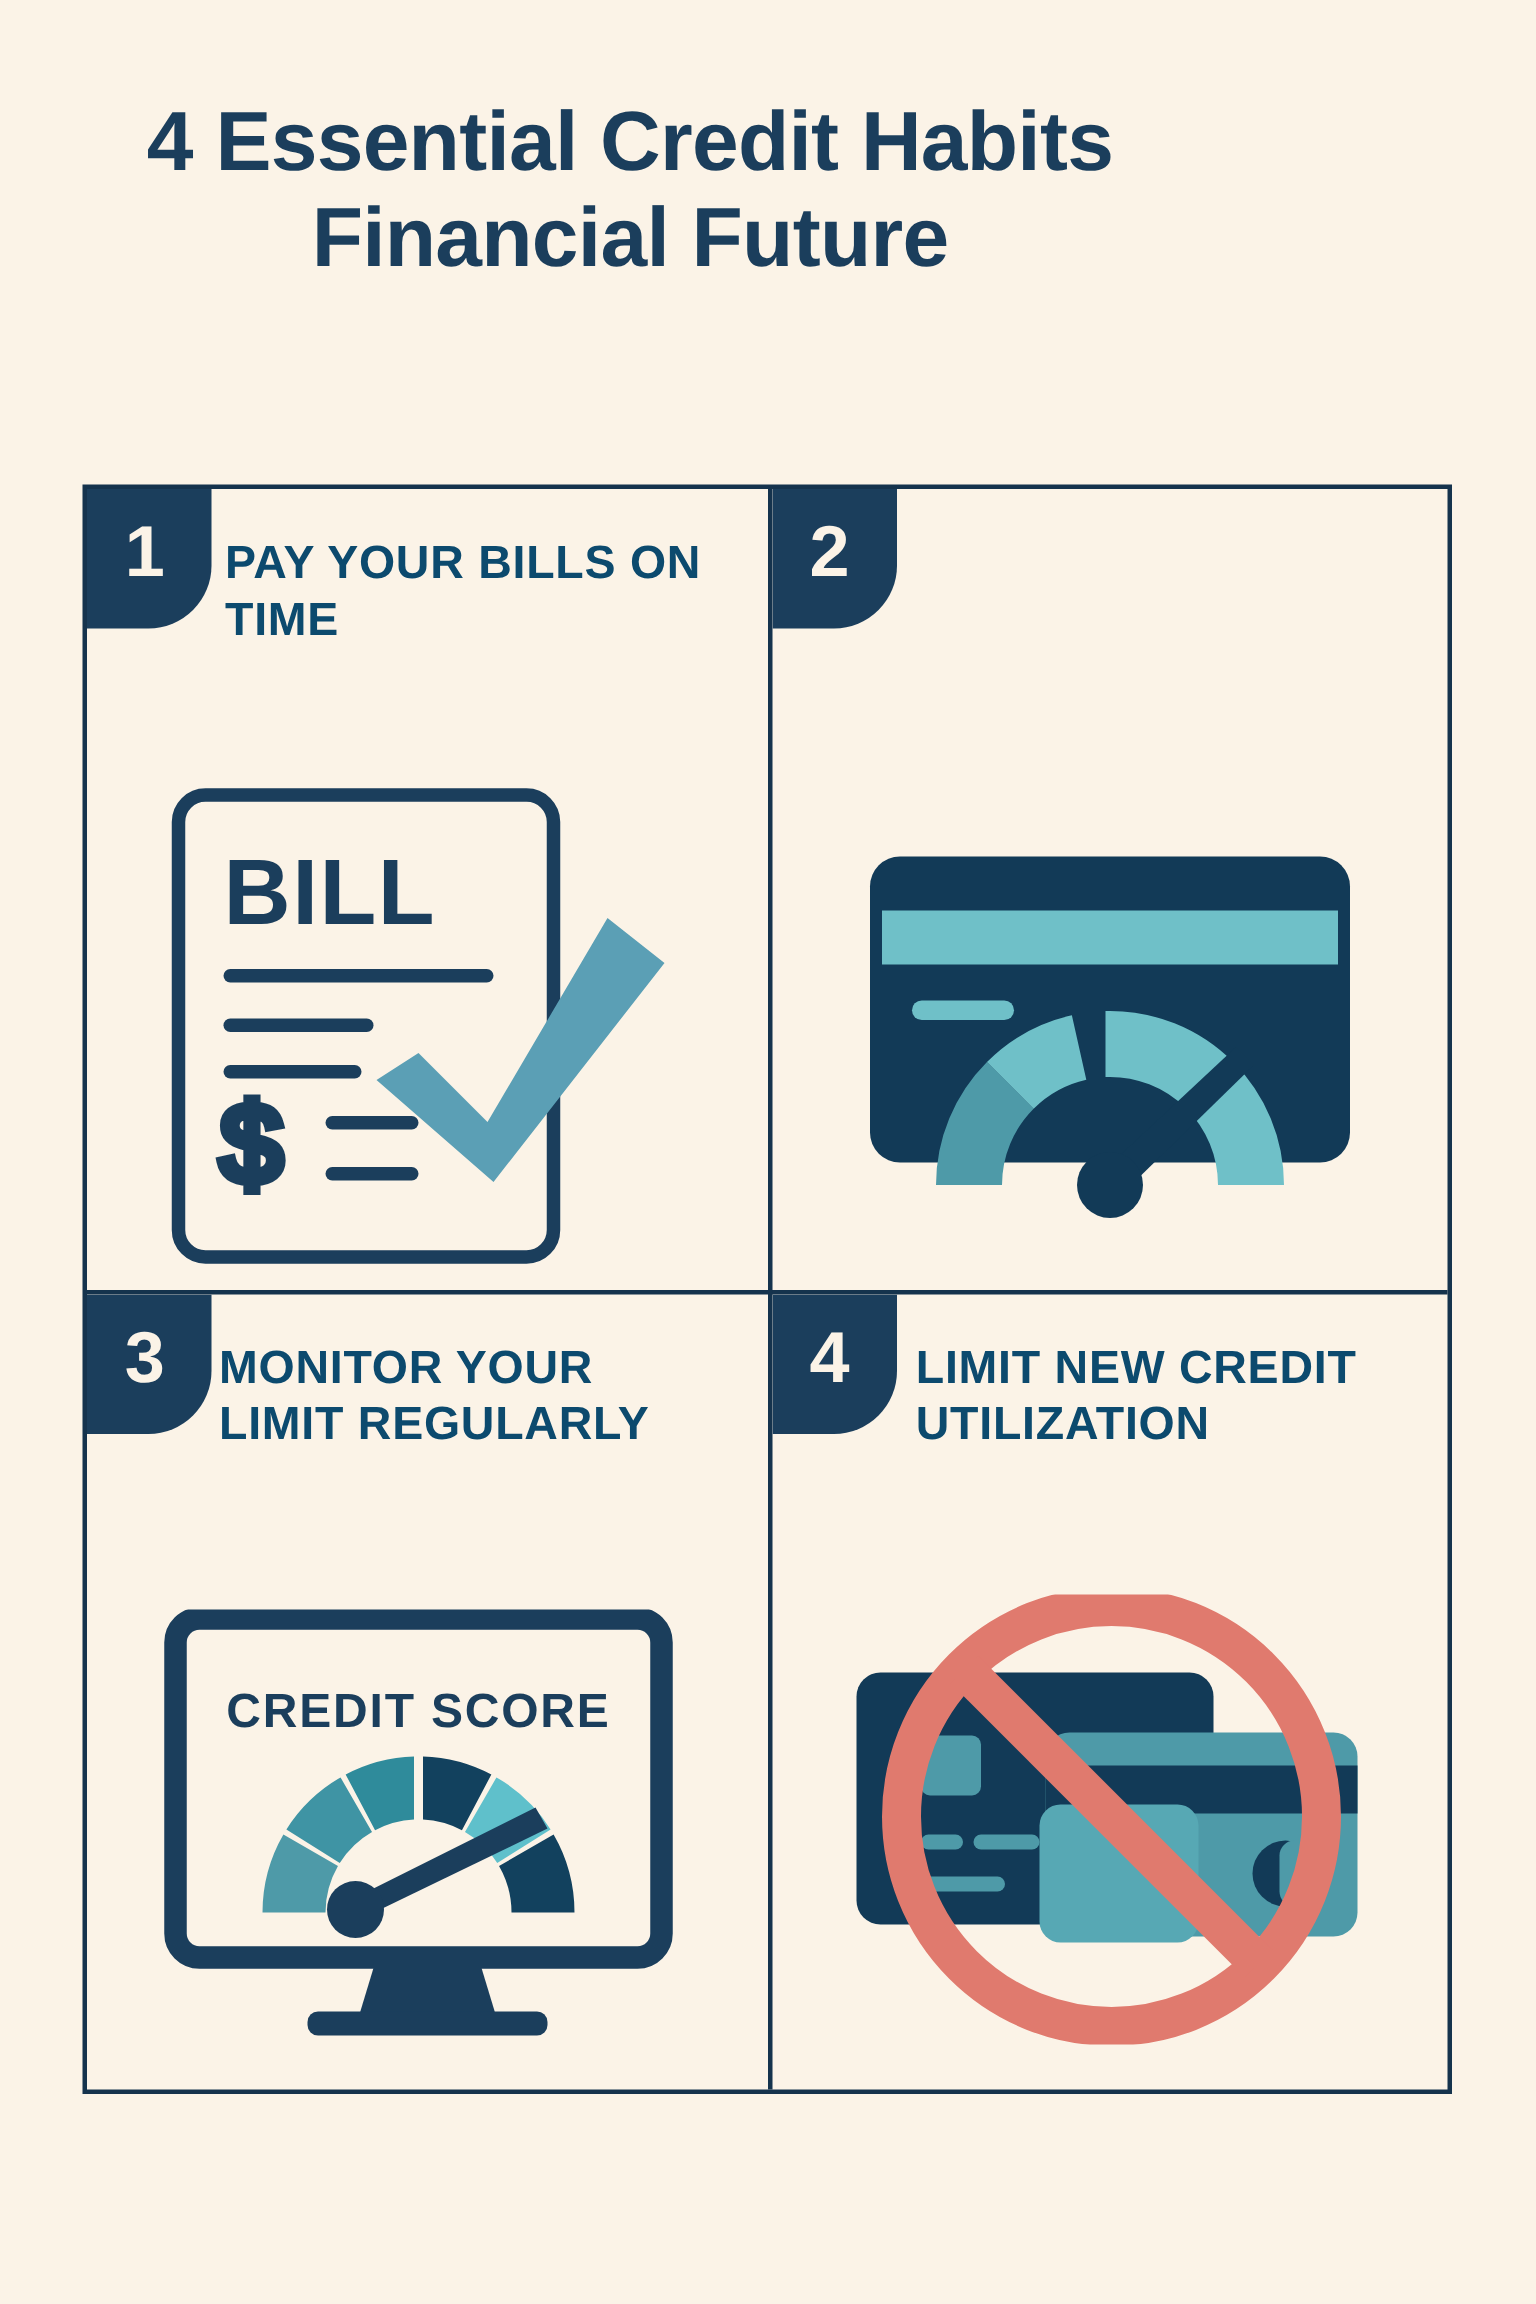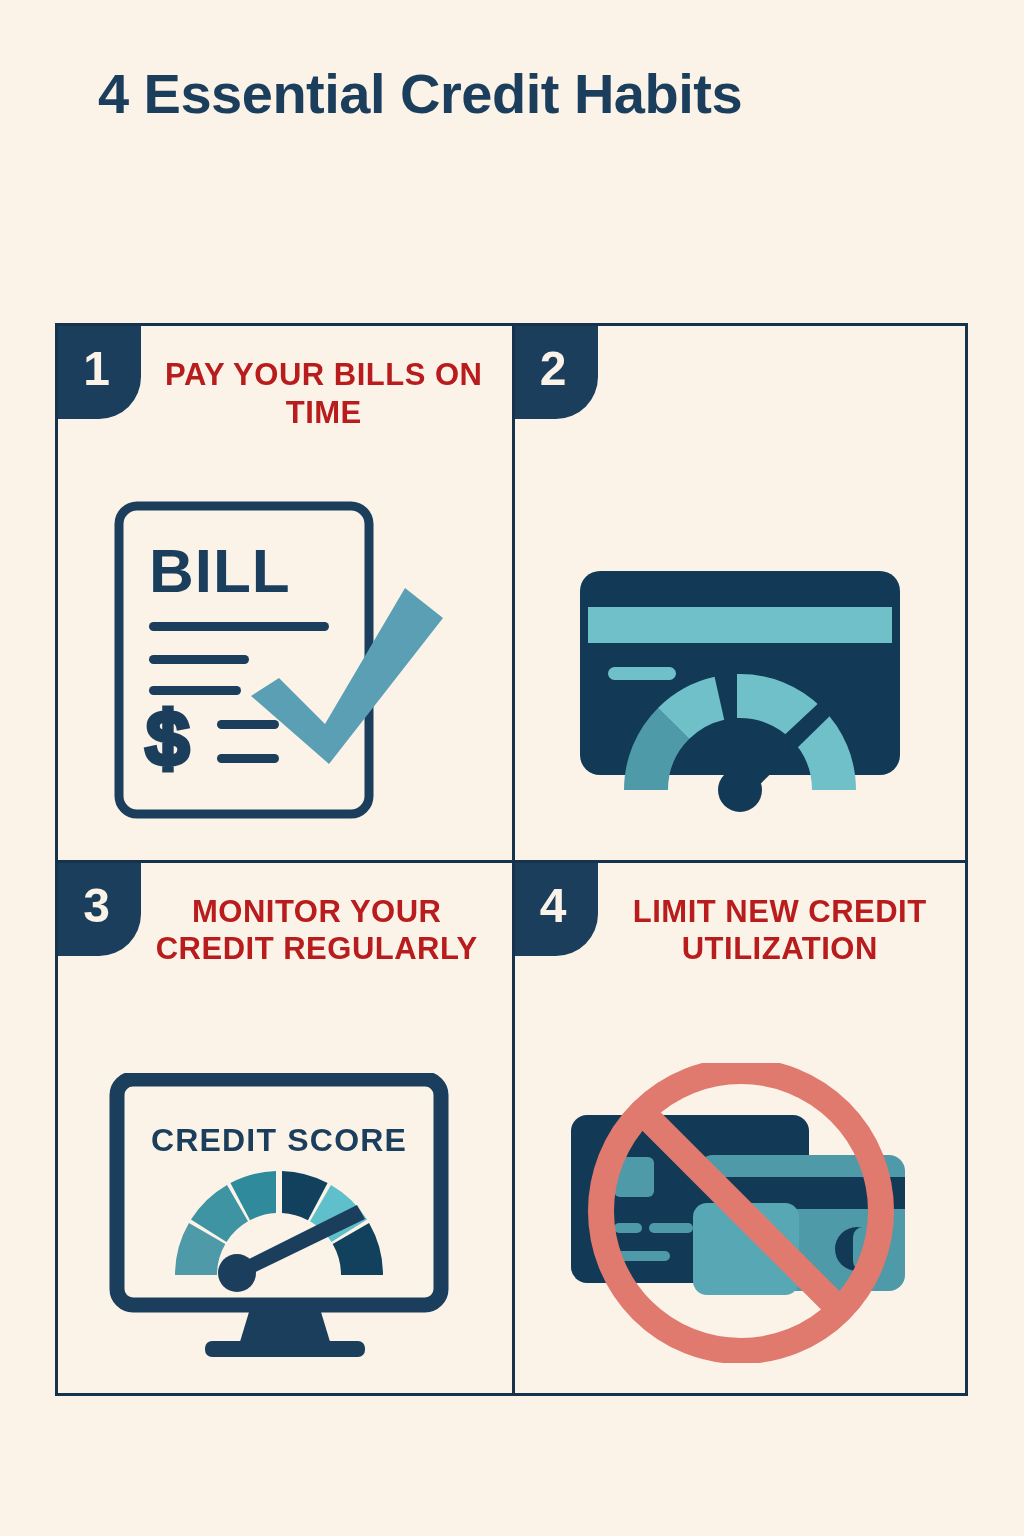--- a/index.html
+++ b/index.html
@@ -71,22 +71,21 @@
     padding-bottom: 8px;
     box-sizing: border-box;
     z-index: 3;
   }
 
   .cell-title {
     position: absolute;
     top: 30px;
     left: 92px;
     right: 14px;
-    text-align: center;
-    color: #b91c1c;
+    color: #0c4a6e;
     font-size: 31px;
     font-weight: bold;
     line-height: 1.22;
     letter-spacing: 0.5px;
     z-index: 2;
   }
   .cell.c2 .cell-title { left: 100px; right: 20px; }
   .cell.c3 .cell-title { left: 88px; right: 24px; }
   .cell.c4 .cell-title { left: 96px; right: 16px; }
 
@@ -94,32 +93,33 @@
     position: absolute;
     left: 0;
     right: 0;
     bottom: 0;
     top: 0;
     display: flex;
     align-items: flex-end;
     justify-content: center;
     padding-bottom: 18px;
   }
-  .cell.c1 .art { padding-bottom: 40px; text-align: center; }
+  .cell.c1 .art { padding-bottom: 16px; text-align: center; }
   .cell.c2 .art { padding-bottom: 45px; }
   .cell.c3 .art { padding-bottom: 32px; }
   .cell.c4 .art { padding-bottom: 30px; }
 
   svg { display: block; }
 </style>
 </head>
 <body>
 
 <div id="title">
   <span class="tl">4 Essential Credit Habits</span>
+  <span class="tl">Financial Future</span>
 </div>
 
 <div id="grid">
 
   <div class="cell c1">
     <div class="badge">1</div>
     <div class="cell-title">PAY YOUR BILLS ON TIME</div>
     <div class="art">
       <svg width="344" height="320" viewBox="0 0 344 320" aria-hidden="true">
 
@@ -160,21 +160,21 @@
 
           <polygon points="-7,-7 7,7 96,-80 84,-92" fill="#123a57"></polygon>
           <circle cx="0" cy="0" r="22" fill="#123a57"></circle>
         </g>
       </svg>
     </div>
   </div>
 
   <div class="cell c3">
     <div class="badge">3</div>
-    <div class="cell-title">MONITOR YOUR CREDIT REGULARLY</div>
+    <div class="cell-title">MONITOR YOUR LIMIT REGULARLY</div>
     <div class="art">
       <svg width="352" height="288" viewBox="0 0 352 288" aria-hidden="true">
 
         <rect x="8" y="6" width="324" height="226" rx="16" ry="16" fill="none" stroke="#1b3e5c" stroke-width="15"></rect>
 
         <polygon points="140,239 212,239 222,272 130,272" fill="#1b3e5c"></polygon>
         <rect x="96" y="268" width="160" height="16" rx="7" fill="#1b3e5c"></rect>
 
         <text x="170" y="78" text-anchor="middle" font-family="'Liberation Sans',sans-serif" font-size="32" font-weight="bold" fill="#1b3e5c" letter-spacing="1.2">CREDIT SCORE</text>
 

